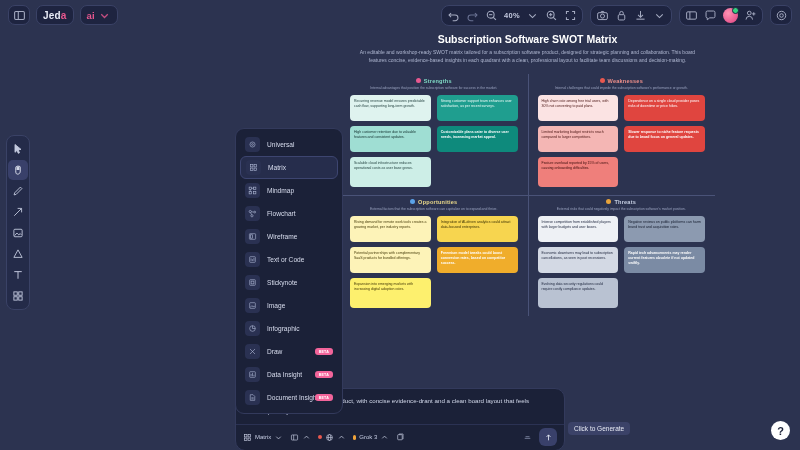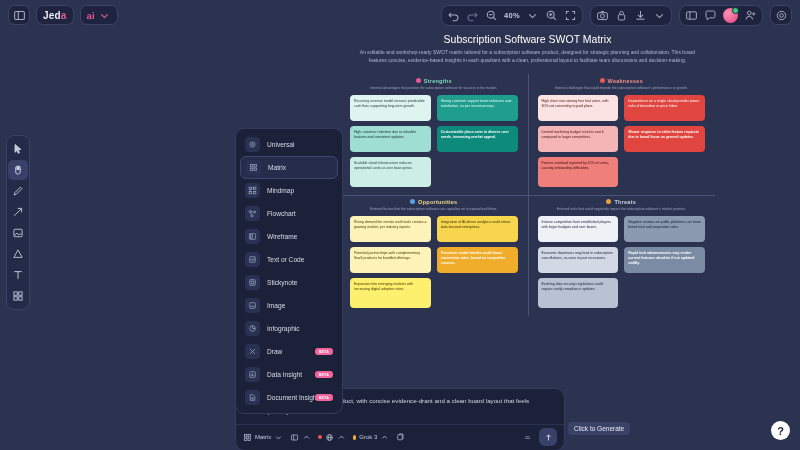--- a/index.html
+++ b/index.html
@@ -56,21 +56,21 @@
     display: flex; align-items: center; justify-content: center;
   }
   .ltool.active { background: #39406a; }
   .ltool svg { width: 12px; height: 12px; display: block; }
 
   
   .board {
     position: absolute; left: 340px; top: 33px; width: 375px; height: 305px;
   }
   .board-title {
-    color: #ffffff; font-size: 10.5px; font-weight: normal;
+    color: #ffffff; font-size: 10.5px; font-weight: bold;
     text-align: center; margin-bottom: 4px;
   }
   .board-sub {
     color: #aeb6d0; font-size: 5px; line-height: 1.55;
     text-align: center; padding: 0 18px; margin-bottom: 9px;
   }
   .quadgrid {
     position: relative;
     display: grid; grid-template-columns: 1fr 1fr; grid-template-rows: auto auto;
   }

